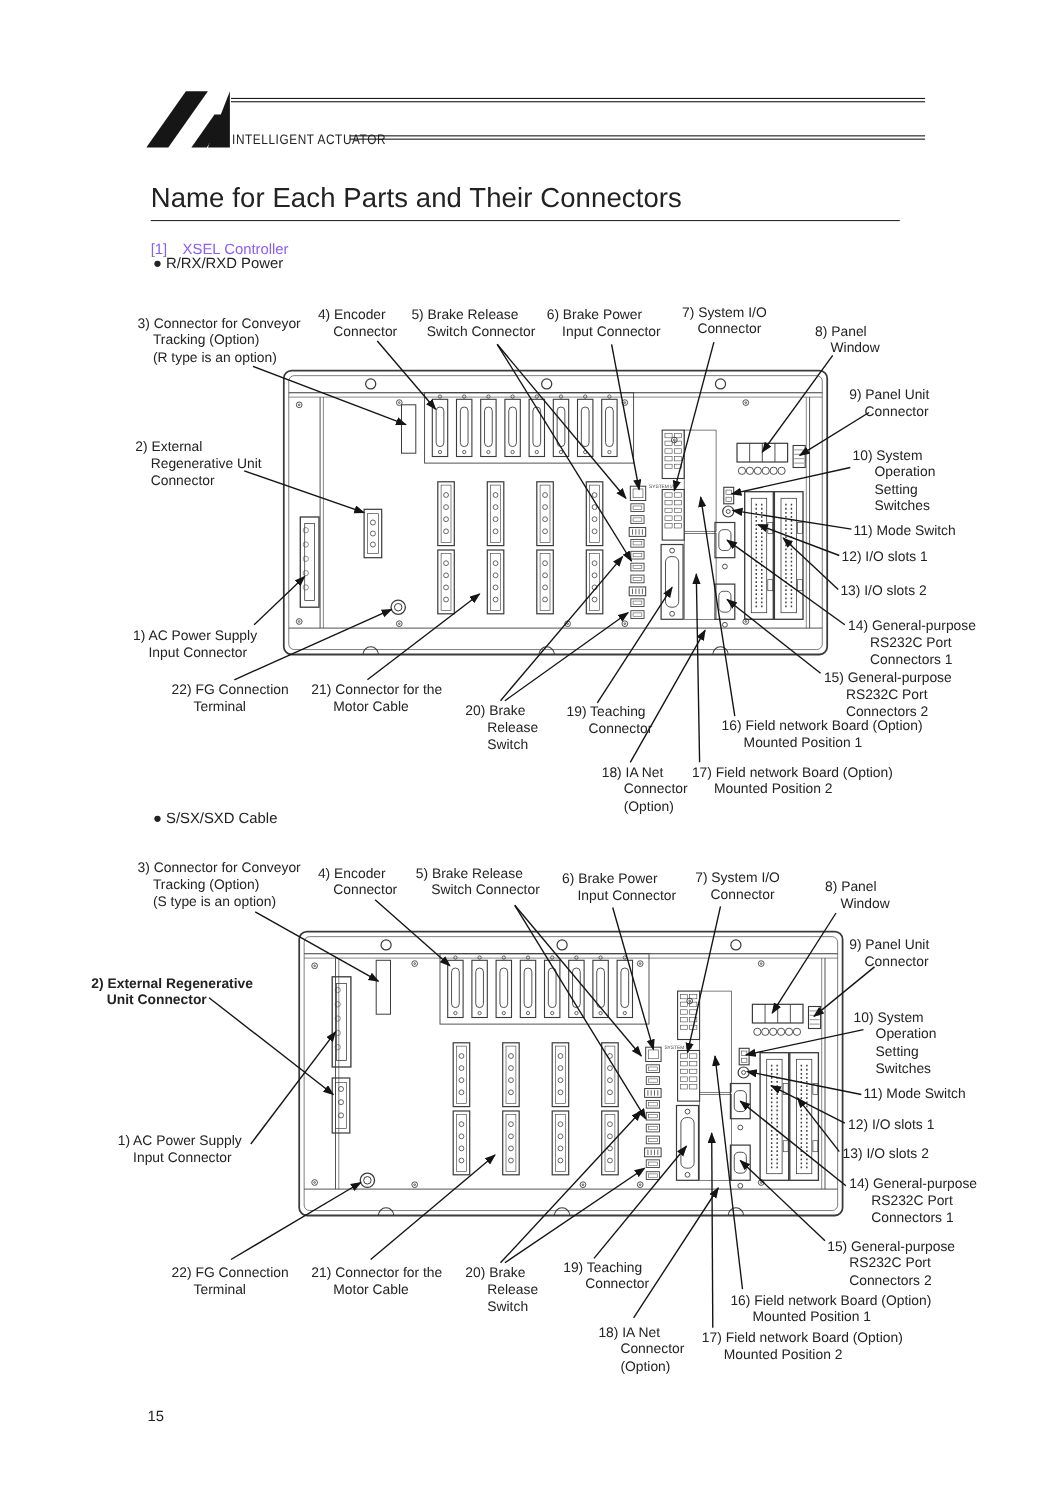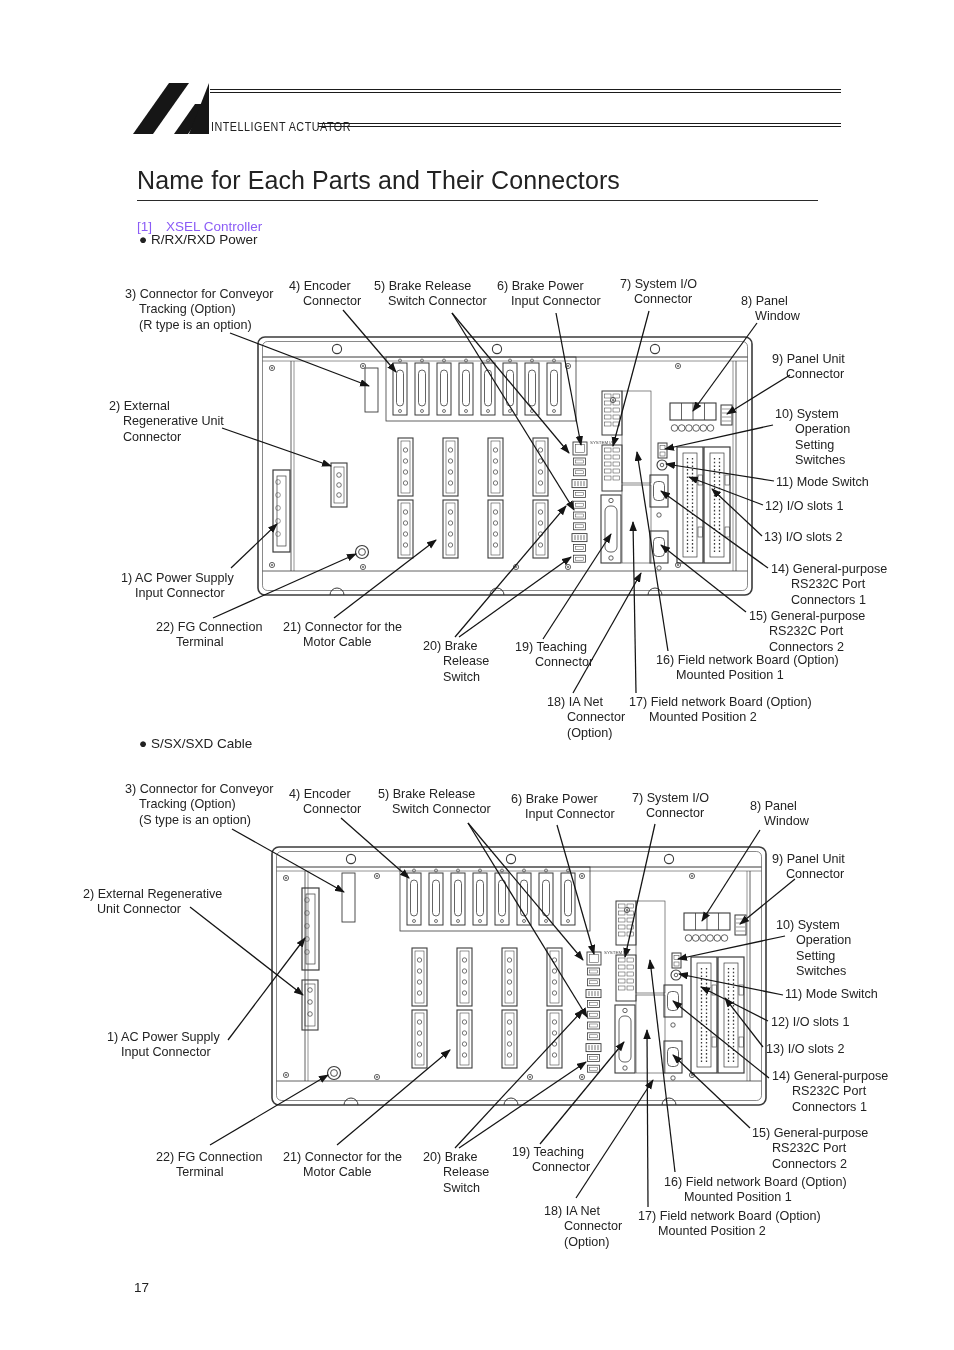--- a/index.html
+++ b/index.html
@@ -555,21 +555,21 @@
       <line x1="337" y1="1145" x2="450" y2="1050" class="arr" marker-end="url(#ah)"></line>
       <line x1="210" y1="1145" x2="328" y2="1075" class="arr" marker-end="url(#ah)"></line>
       <line x1="228" y1="1040" x2="305" y2="938" class="arr" marker-end="url(#ah)"></line>
       <line x1="190" y1="907" x2="303" y2="995" class="arr" marker-end="url(#ah)"></line>
     </g>
 </svg>
 
 <div id="callouts">
     <div class="callout" style="left: 121px; top: 571px; padding-left: 14px; text-indent: -14px;">1) AC Power Supply
 Input Connector</div>
-    <div class="callout" style="left: 109px; top: 399px; padding-left: 14px; text-indent: -14px;">2) External
+    <div class="callout" style="left: 123px; top: 399px; padding-left: 14px; text-indent: -14px;">2) External
 Regenerative Unit
 Connector</div>
     <div class="callout" style="left: 125px; top: 287px; padding-left: 14px; text-indent: -14px;">3) Connector for Conveyor
 Tracking (Option)
 (R type is an option)</div>
     <div class="callout" style="left: 289px; top: 279px; padding-left: 14px; text-indent: -14px;">4) Encoder
 Connector</div>
     <div class="callout" style="left: 374px; top: 279px; padding-left: 14px; text-indent: -14px;">5) Brake Release
 Switch Connector</div>
     <div class="callout" style="left: 497px; top: 279px; padding-left: 14px; text-indent: -14px;">6) Brake Power
@@ -604,21 +604,21 @@
 Connector</div>
     <div class="callout" style="left: 423px; top: 639px; padding-left: 20px; text-indent: -20px;">20) Brake
 Release
 Switch</div>
     <div class="callout" style="left: 283px; top: 620px; padding-left: 20px; text-indent: -20px;">21) Connector for the
 Motor Cable</div>
     <div class="callout" style="left: 156px; top: 620px; padding-left: 20px; text-indent: -20px;">22) FG Connection
 Terminal</div>
     <div class="callout" style="left: 107px; top: 1030px; padding-left: 14px; text-indent: -14px;">1) AC Power Supply
 Input Connector</div>
-    <div class="callout" style="left: 83px; top: 887px; padding-left: 14px; text-indent: -14px;">2) External Regenerative
+    <div class="callout" style="left: 83px; top: 887px; padding-left: 14px; text-indent: -14px; font-weight: bold;">2) External Regenerative
 Unit Connector</div>
     <div class="callout" style="left: 125px; top: 782px; padding-left: 14px; text-indent: -14px;">3) Connector for Conveyor
 Tracking (Option)
 (S type is an option)</div>
     <div class="callout" style="left: 289px; top: 787px; padding-left: 14px; text-indent: -14px;">4) Encoder
 Connector</div>
     <div class="callout" style="left: 378px; top: 787px; padding-left: 14px; text-indent: -14px;">5) Brake Release
 Switch Connector</div>
     <div class="callout" style="left: 511px; top: 792px; padding-left: 14px; text-indent: -14px;">6) Brake Power
 Input Connector</div>
@@ -652,13 +652,13 @@
 Connector</div>
     <div class="callout" style="left: 423px; top: 1150px; padding-left: 20px; text-indent: -20px;">20) Brake
 Release
 Switch</div>
     <div class="callout" style="left: 283px; top: 1150px; padding-left: 20px; text-indent: -20px;">21) Connector for the
 Motor Cable</div>
     <div class="callout" style="left: 156px; top: 1150px; padding-left: 20px; text-indent: -20px;">22) FG Connection
 Terminal</div>
   </div>
 
-<div id="pageno">17</div>
+<div id="pageno">15</div>
 
 </body></html>

